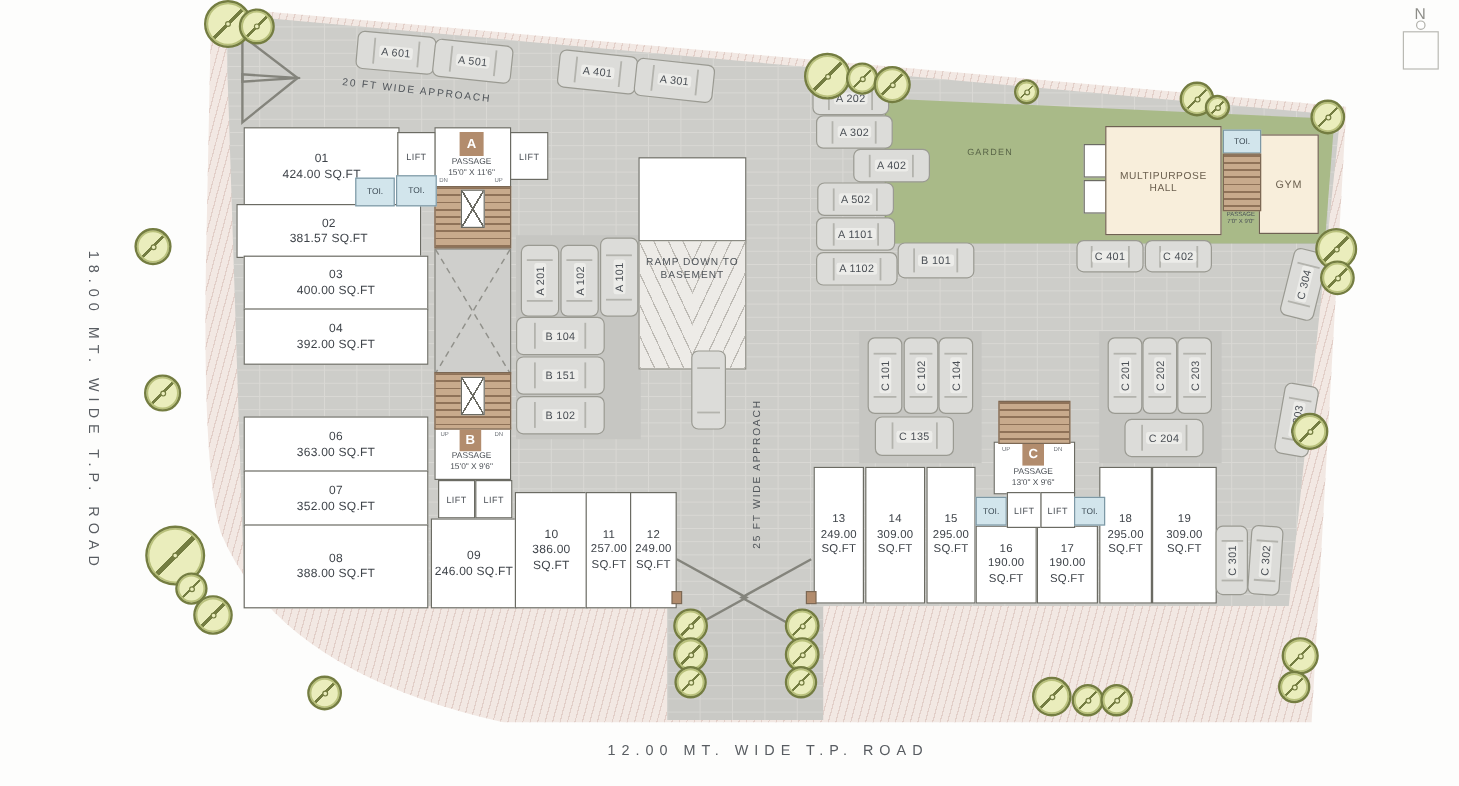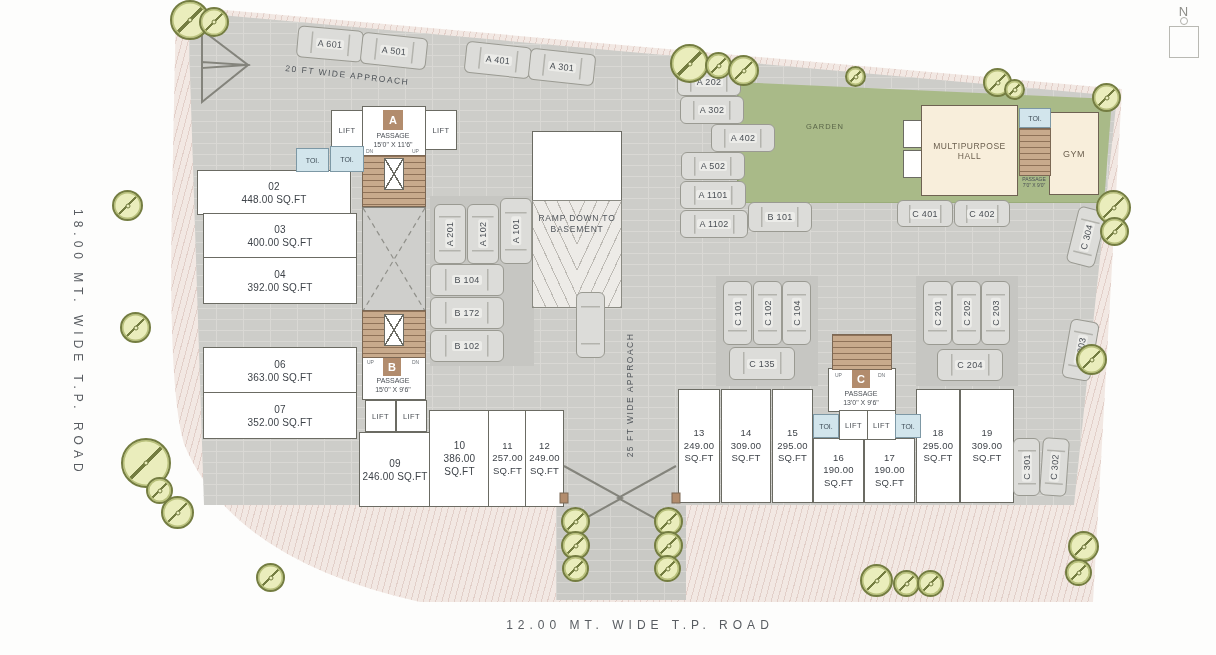--- a/index.html
+++ b/index.html
@@ -90,39 +90,47 @@
   <div class="abs plot"></div>
   <div class="abs driveway"></div>
   <div class="abs garden"></div>
   <div class="abs garden-lbl" style="left:795px;top:122px;width:60px;text-align:center;">GARDEN</div>
 
   <div class="abs roadtxt" style="left:-42px;top:322px;width:240px;transform:rotate(90deg);">18.00 MT. WIDE T.P. ROAD</div>
   <div class="abs roadtxt" style="left:440px;top:618px;width:400px;">12.00 MT. WIDE T.P. ROAD</div>
   <div class="abs approach" style="left:285px;top:70px;transform:rotate(6.5deg);">20 FT WIDE APPROACH</div>
   <div class="abs approach" style="left:550px;top:390px;width:160px;text-align:center;transform:rotate(-90deg);">25 FT WIDE APPROACH</div>
 
+  <div class="abs unit" style="left:203px;top:106px;width:128px;height:64px;">
+    <span>01</span>
+      <span>424.00 SQ.FT</span>
+    </div>
   <div class="abs unit" style="left:197px;top:170px;width:152px;height:43px;">
     <span>02</span>
-      <span>448.00 SQ.FT</span>
+      <span>381.57 SQ.FT</span>
     </div>
   <div class="abs unit" style="left:203px;top:213px;width:152px;height:44px;text-align:right;">
     <span>03</span>
       <span>400.00 SQ.FT</span>
     </div>
   <div class="abs unit" style="left:203px;top:257px;width:152px;height:45px;">
     <span>04</span>
       <span>392.00 SQ.FT</span>
     </div>
   <div class="abs unit" style="left:203px;top:347px;width:152px;height:45px;">
     <span>06</span>
       <span>363.00 SQ.FT</span>
     </div>
   <div class="abs unit" style="left:203px;top:392px;width:152px;height:45px;">
     <span>07</span>
       <span>352.00 SQ.FT</span>
+    </div>
+  <div class="abs unit" style="left:203px;top:437px;width:152px;height:68px;">
+    <span>08</span>
+      <span>388.00 SQ.FT</span>
     </div>
 
   <div class="abs lift" style="left:331px;top:110px;width:30px;height:38px;">LIFT</div>
   <div class="abs lift" style="left:425px;top:110px;width:30px;height:38px;">LIFT</div>
   <div class="abs white-box" style="left:362px;top:106px;width:62px;height:48px;"></div>
   <div class="abs stair-letter" style="left:383px;top:110px;width:20px;height:20px;">A</div>
   <div class="abs passage-txt" style="left:356px;top:132px;width:74px;">
     <div>PASSAGE</div>
       <div>15'0" X 11'6"</div>
     </div>
@@ -177,21 +185,21 @@
   <div class="abs car car-v" style="left:467px;top:204px;width:30px;height:58px;">
       <span class="lbl">A 102</span>
     </div>
   <div class="abs car car-v" style="left:500px;top:198px;width:30px;height:64px;">
       <span class="lbl">A 101</span>
     </div>
   <div class="abs car car-h" style="left:430px;top:264px;width:72px;height:30px;">
       <span class="lbl">B 104</span>
     </div>
   <div class="abs car car-h" style="left:430px;top:297px;width:72px;height:30px;">
-      <span class="lbl">B 172</span>
+      <span class="lbl">B 151</span>
     </div>
   <div class="abs car car-h" style="left:430px;top:330px;width:72px;height:30px;">
       <span class="lbl">B 102</span>
     </div>
 
   <div class="abs white-box" style="left:532px;top:131px;width:88px;height:70px;"></div>
   <div class="abs ramp" style="left:532px;top:200px;width:88px;height:106px;">
     <div class="ramp-half ramp-l"></div>
     <div class="ramp-half ramp-r"></div>
     <div class="ramp-lbl">RAMP DOWN TO BASEMENT</div>

